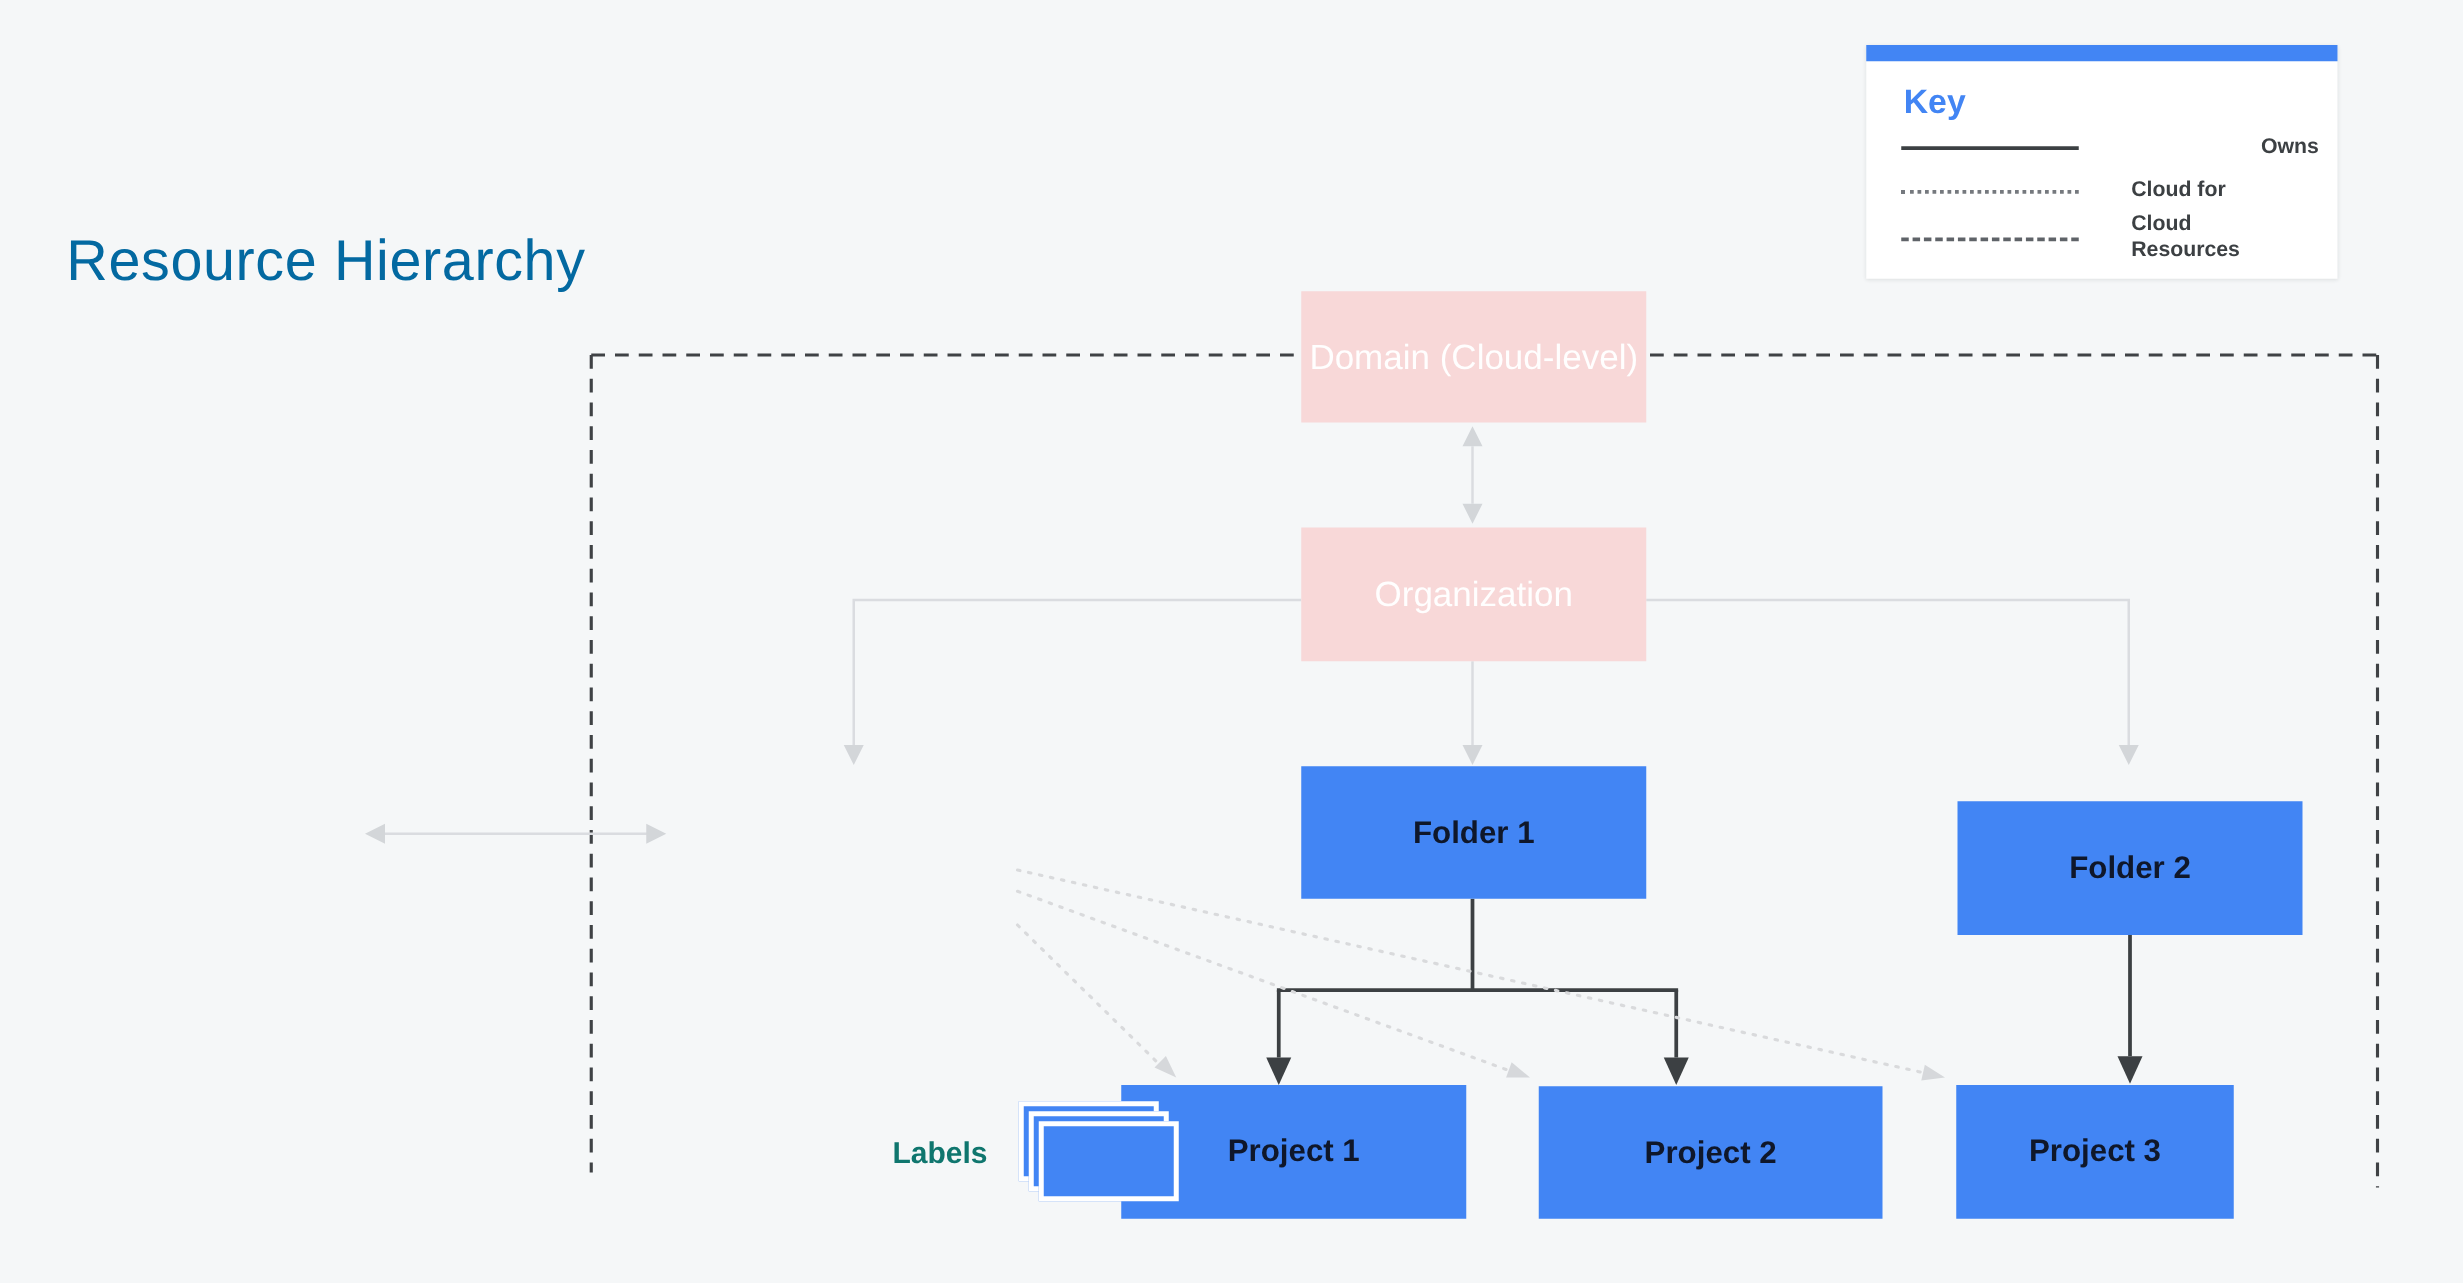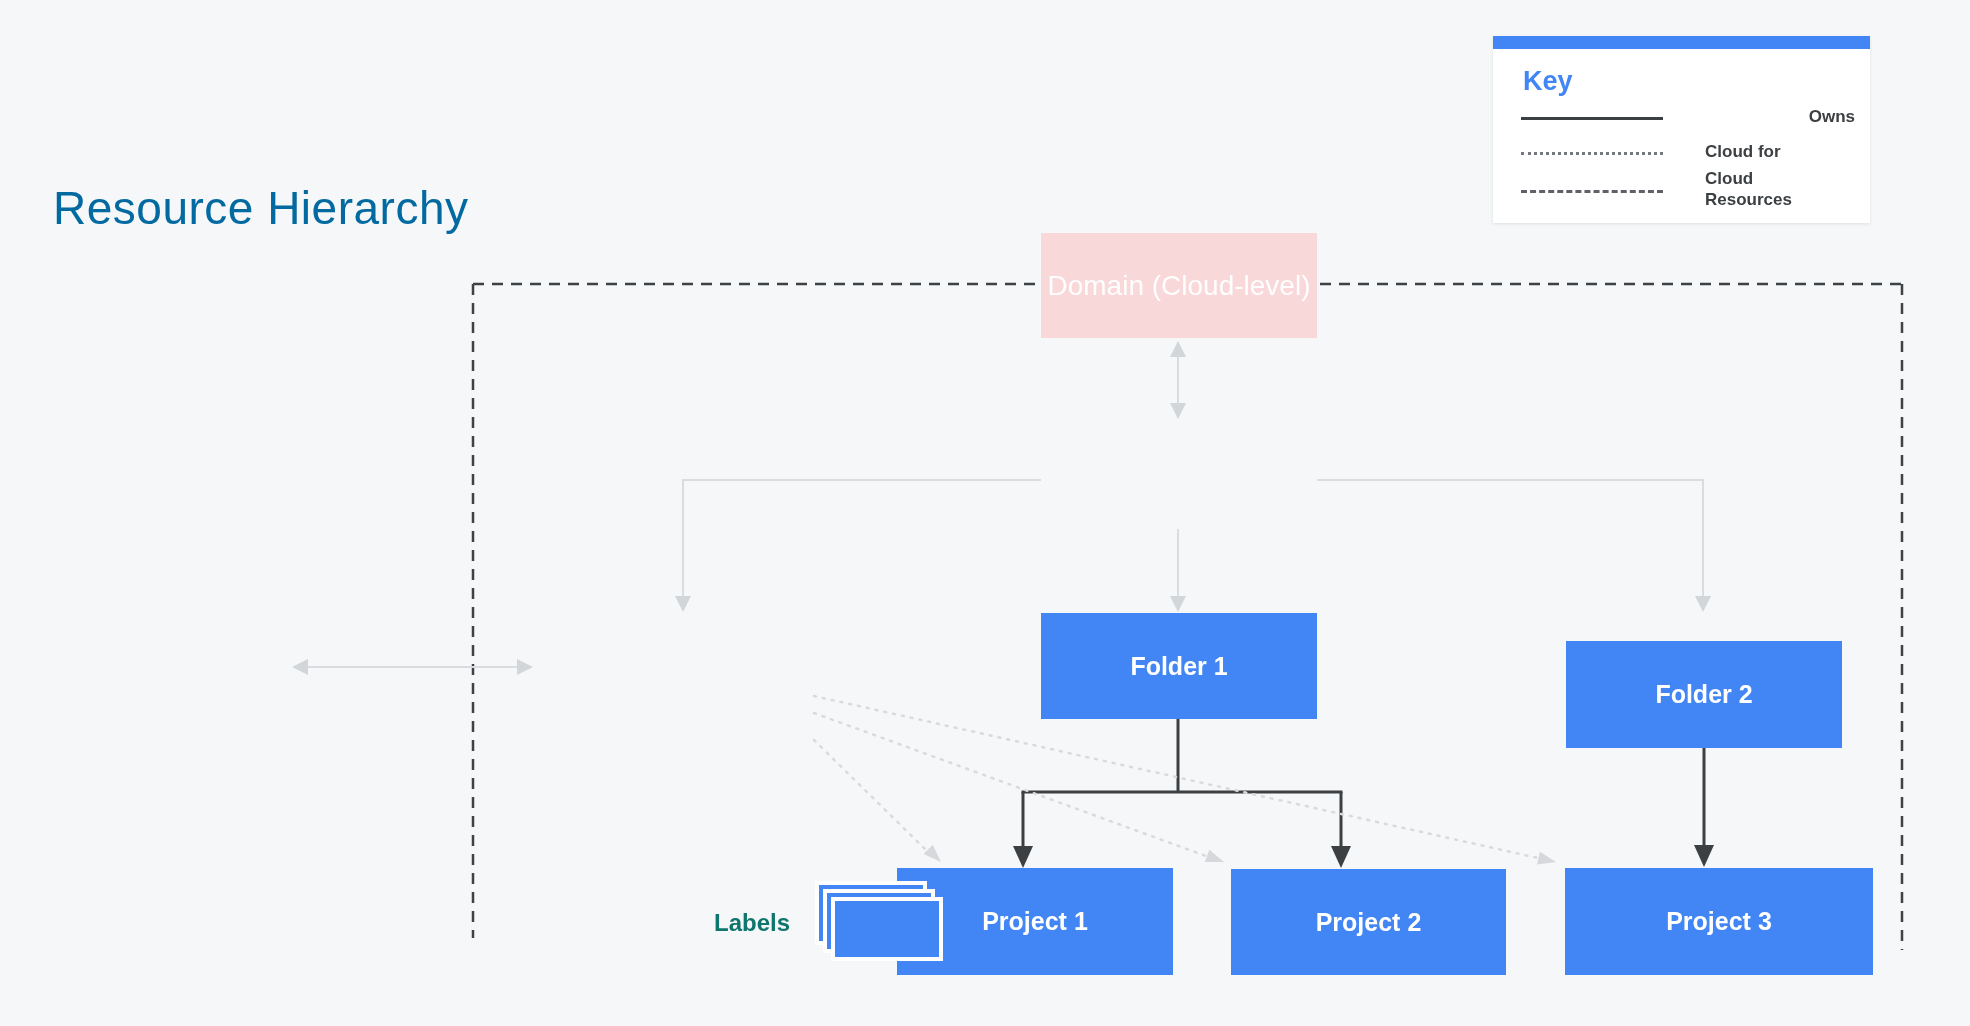--- a/index.html
+++ b/index.html
@@ -14,37 +14,37 @@
   svg.connectors { position:absolute; left:0; top:0; z-index:1; }
 
   .page-title {
     position:absolute; left:53px; top:181px; z-index:2;
     font-size:46px; font-weight:400; color:#0369a1; letter-spacing:.5px;
   }
 
   .node {
     position:absolute; z-index:2;
     display:flex; align-items:center; justify-content:center;
-    text-align:center; color:#ffffff;
+    text-align:center; color:#0f172a;
   }
   .node.pastel { font-size:28px; font-weight:400; color:rgba(255,255,255,.96); }
   .node.pink   { background:var(--node-pink,#f8d8d8); }
   .node.cream  { background:var(--node-cream,#f6ecd1); }
   .node.green  { background:var(--node-green,#dbe9d8); }
   .node.blue   { background:var(--node-blue,#4285f4); font-size:25px; font-weight:700; }
 
   .n-domain   { left:1041px; top:233px; width:276px; height:105px; }
   .n-org      { left:1041px; top:422px; width:276px; height:107px; }
   .n-payments { left:49px;   top:613px; width:241px; height:107px; }
   .n-billing  { left:536px;  top:613px; width:276px; height:107px; }
   .n-folder1  { left:1041px; top:613px; width:276px; height:106px; }
   .n-folder2  { left:1566px; top:613px; width:276px; height:107px;margin-top:28px; }
   .n-project1 { left:897px;  top:868px; width:276px; height:107px; }
   .n-project2 { left:1231px; top:869px; width:275px; height:106px; }
-  .n-project3 { left:1565px; top:868px; width:308px; height:107px; }
+  .n-project3 { left:1565px; top:868px; width:222px; height:107px; }
 
   .labels-text {
     position:absolute; left:640px; top:909px; width:150px; z-index:3;
     text-align:right; font-size:24px; font-weight:700; color:#0f766e;
   }
   .labels-stack { position:absolute; left:815px; top:881px; width:130px; height:82px; z-index:3; }
   .labels-stack .card {
     position:absolute; width:112px; height:64px;
     background:var(--node-blue,#4285f4); border:4px solid #fff;
   }
@@ -119,20 +119,21 @@
     <g fill="#d6d8db">
       <polygon points="-18,-6.5 -18,6.5 0,0" transform="translate(941,862) rotate(44.5)"></polygon>
       <polygon points="-18,-6.5 -18,6.5 0,0" transform="translate(1224,862) rotate(20)"></polygon>
       <polygon points="-18,-6.5 -18,6.5 0,0" transform="translate(1556,862) rotate(12.7)"></polygon>
     </g>
   </svg>
 
   <div class="page-title">Resource Hierarchy</div>
 
   <div class="node pastel pink n-domain">Domain (Cloud-level)</div>
+  <div class="node pastel pink n-org">Organization</div>
   <div class="node blue n-folder1">Folder 1</div>
   <div class="node blue n-folder2">Folder 2</div>
   <div class="node blue n-project1">Project 1</div>
   <div class="node blue n-project2">Project 2</div>
   <div class="node blue n-project3">Project 3</div>
 
   <div class="labels-text">Labels</div>
   <div class="labels-stack">
     <div class="card c1"></div>
     <div class="card c2"></div>

